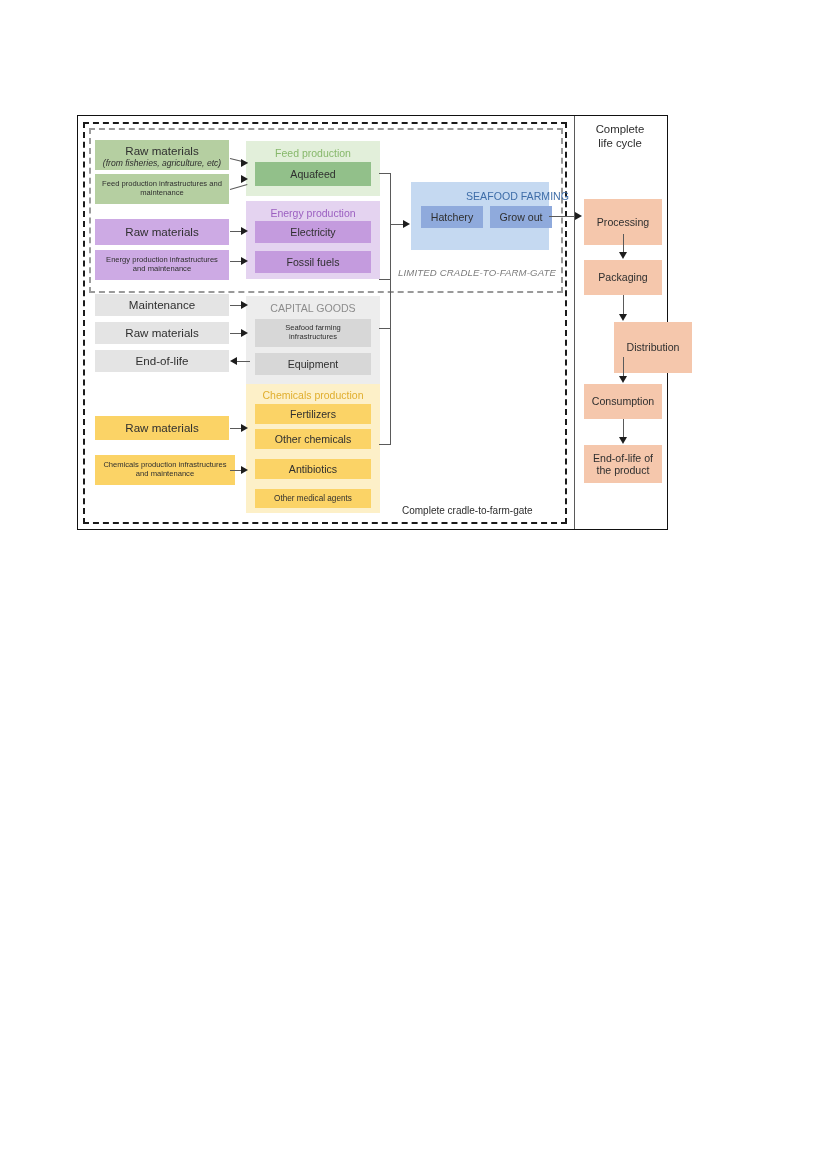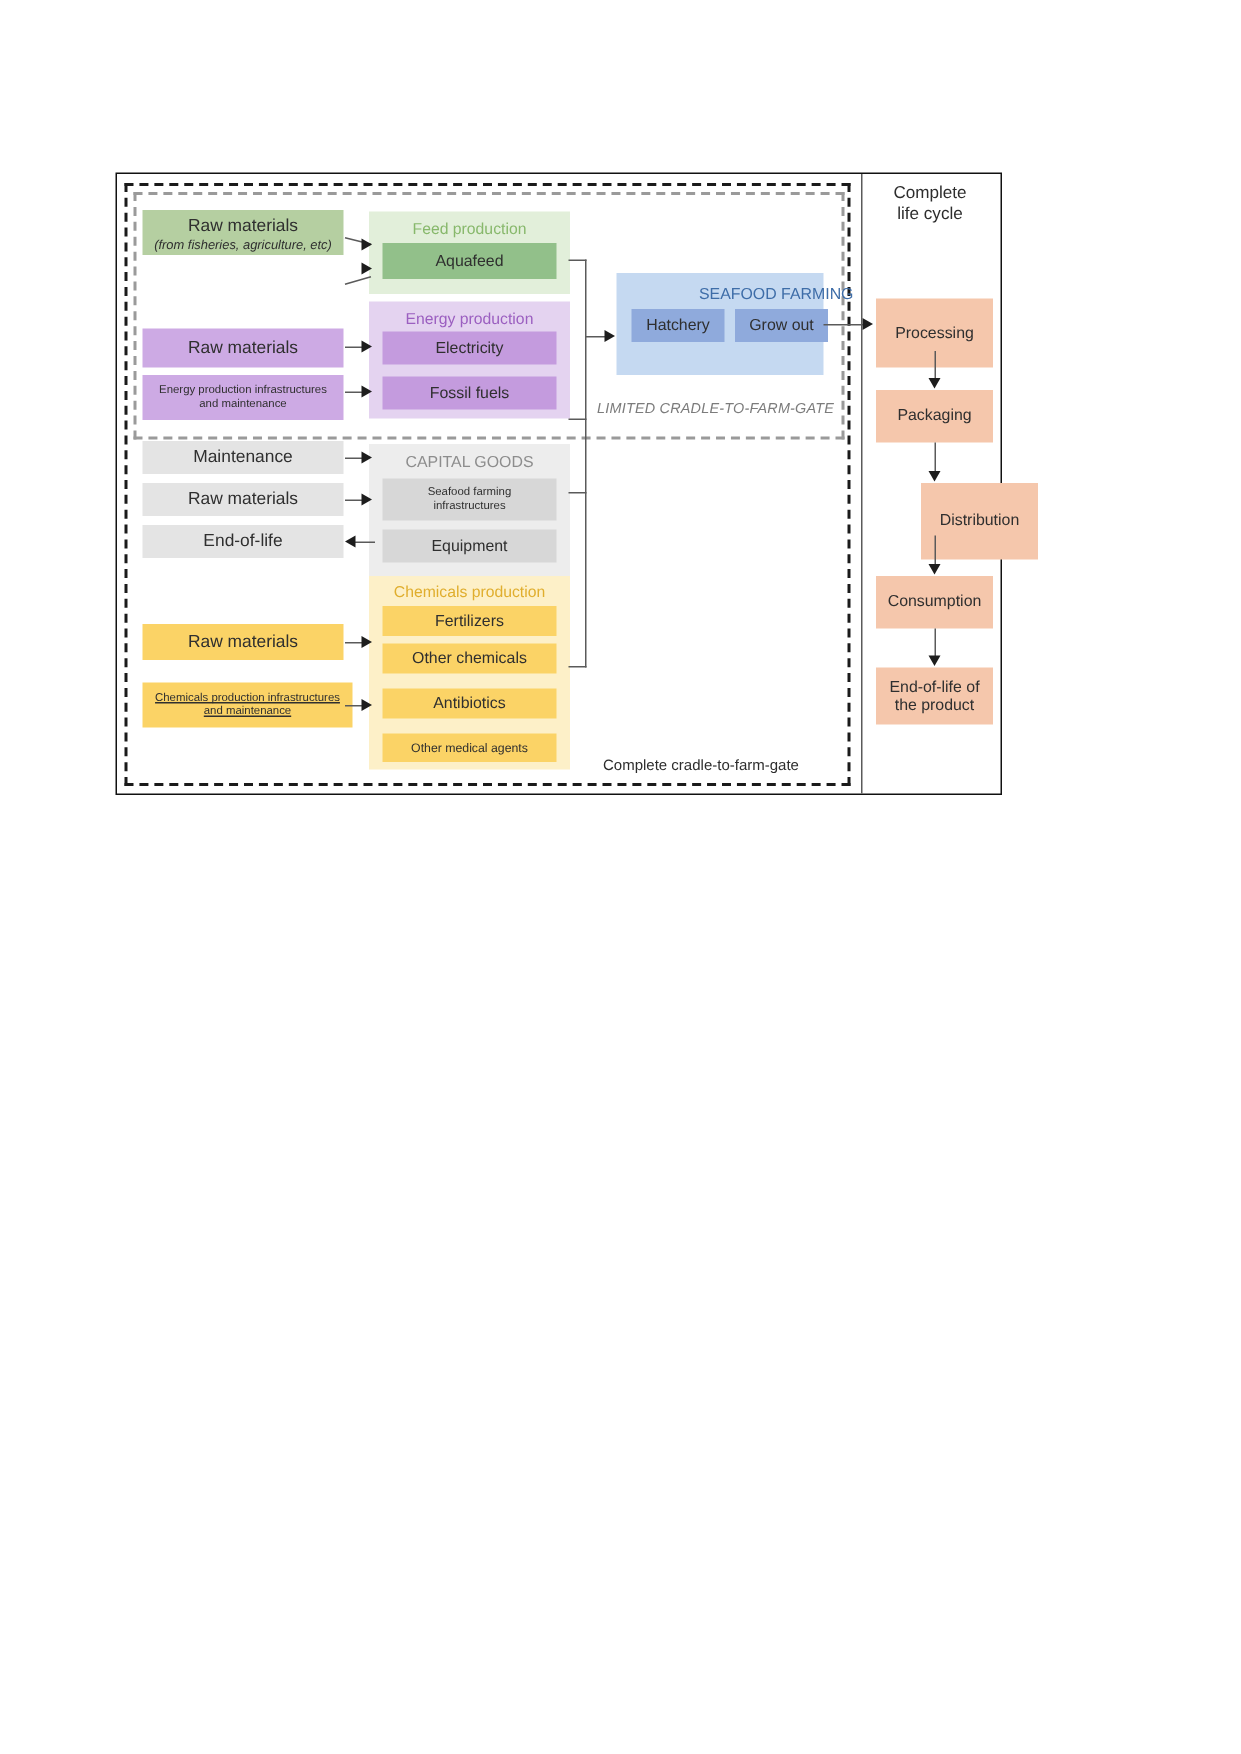--- a/index.html
+++ b/index.html
@@ -193,20 +193,21 @@
     <div class="group-title feed-title" style="top:6px;">Feed production</div>
   </div>
   <div class="box feed-item txt-md" style="left:177px; top:46px; width:116px; height:24px;">Aquafeed</div>
 
   <div class="box input-feed" style="left:17px; top:24px; width:134px; height:30px;">
     <span class="stack">
       <span class="txt-lg">Raw materials</span>
       <span class="subtitle">(from fisheries, agriculture, etc)</span>
     </span>
   </div>
+  <div class="box input-feed txt-xs" style="left:17px; top:58px; width:134px; height:30px; padding:0 6px;">Feed production infrastructures and maintenance</div>
 
   <div class="hline" style="left:152px; top:42px; width:18px; transform:rotate(14deg); transform-origin:left center;"></div>
   <div class="arrow-right" style="left:163px; top:43px;"></div>
   <div class="hline" style="left:152px; top:73px; width:18px; transform:rotate(-16deg); transform-origin:left center;"></div>
   <div class="arrow-right" style="left:163px; top:59px;"></div>
 
   <div class="group-panel energy-panel" style="left:168px; top:85px; width:134px; height:78px;">
     <div class="group-title energy-title" style="top:6px;">Energy production</div>
   </div>
   <div class="box energy-item txt-md" style="left:177px; top:105px; width:116px; height:22px;">Electricity</div>
@@ -239,21 +240,21 @@
 
   <div class="group-panel chem-panel" style="left:168px; top:268px; width:134px; height:129px;">
     <div class="group-title chem-title" style="top:5px;">Chemicals production</div>
   </div>
   <div class="box chem-item txt-md" style="left:177px; top:288px; width:116px; height:20px;">Fertilizers</div>
   <div class="box chem-item txt-md" style="left:177px; top:313px; width:116px; height:20px;">Other chemicals</div>
   <div class="box chem-item txt-md" style="left:177px; top:343px; width:116px; height:20px;">Antibiotics</div>
   <div class="box chem-item txt-sm" style="left:177px; top:373px; width:116px; height:19px;">Other medical agents</div>
 
   <div class="box input-chem txt-lg" style="left:17px; top:300px; width:134px; height:24px;">Raw materials</div>
-  <div class="box input-chem txt-xs" style="left:17px; top:339px; width:140px; height:30px; padding:0 4px;text-decoration:underline;">Chemicals production infrastructures and maintenance</div>
+  <div class="box input-chem txt-xs" style="left:17px; top:339px; width:140px; height:30px; padding:0 4px;">Chemicals production infrastructures and maintenance</div>
 
   <div class="hline" style="left:152px; top:312px; width:12px;"></div>
   <div class="arrow-right" style="left:163px; top:308px;"></div>
   <div class="hline" style="left:152px; top:354px; width:12px;"></div>
   <div class="arrow-right" style="left:163px; top:350px;"></div>
 
   <div class="hline" style="left:301px; top:57px; width:12px;"></div>
   <div class="hline" style="left:301px; top:163px; width:12px;"></div>
   <div class="hline" style="left:301px; top:212px; width:12px;"></div>
   <div class="hline" style="left:301px; top:328px; width:12px;"></div>

